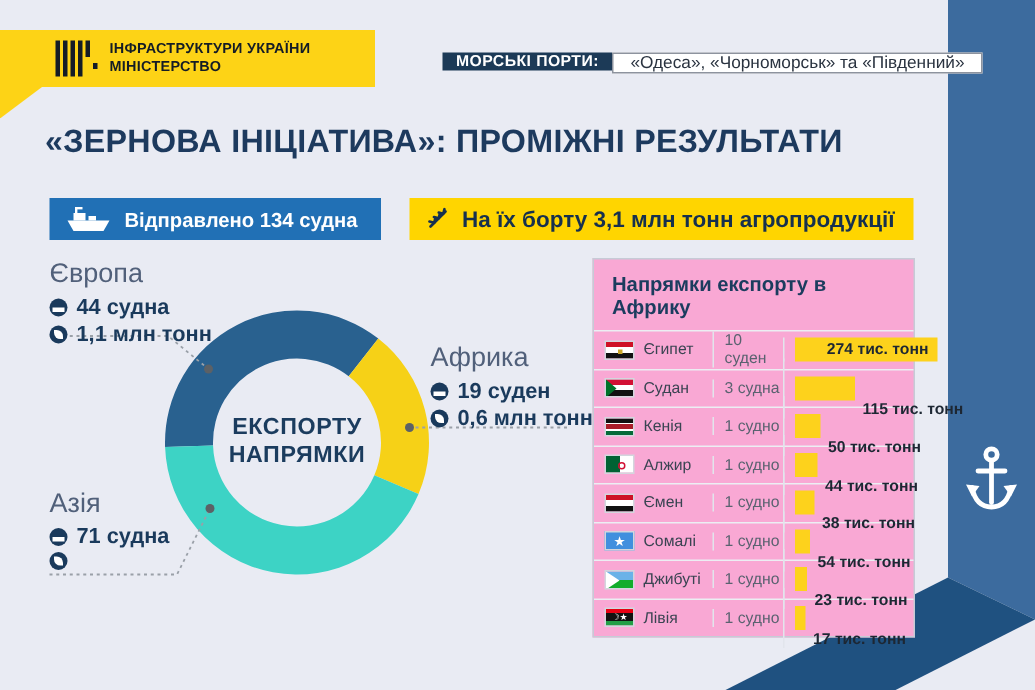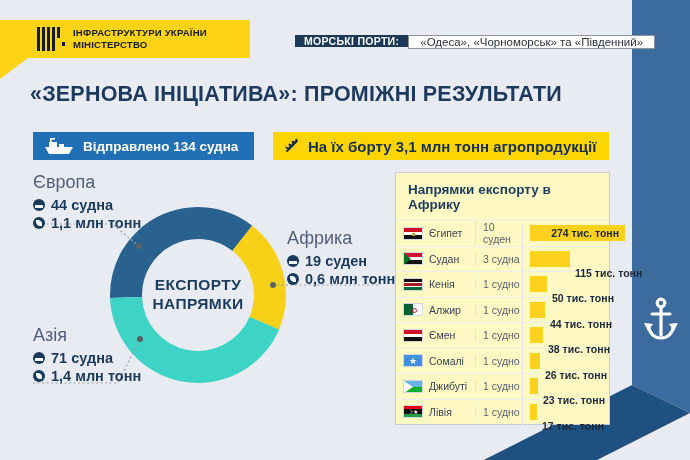--- a/index.html
+++ b/index.html
@@ -48,21 +48,21 @@
   .region{position:absolute;}
   .region-name{font-size:18px;color:#51607a;margin-bottom:4px;}
   .region-row{display:flex;align-items:center;gap:6px;margin-top:2px;
               font-size:14.5px;font-weight:bold;color:#1a3a5c;}
   .bullet{width:12px;height:12px;border-radius:50%;background:#1a3a5c;position:relative;flex:none;}
   .bullet.ship::after{content:"";position:absolute;left:2px;right:2px;bottom:3px;height:3px;background:#fff;}
   .bullet.grain::after{content:"";position:absolute;left:3px;top:3px;width:6px;height:6px;background:#fff;
                        border-radius:0 70% 0 70%;}
 
   
-  .card{position:absolute;left:395px;top:172px;width:215px;background:#fef9c3;border:1px solid #c6cbd6;box-sizing:border-box;}
+  .card{position:absolute;left:395px;top:172px;width:215px;background:#f9a8d4;border:1px solid #c6cbd6;box-sizing:border-box;}
   .card-title{font-size:13.5px;font-weight:bold;color:#1b3c5e;padding:9px 10px 8px 12px;}
   .row{display:flex;align-items:center;height:24.5px;border-top:1px solid #eceef3;padding:0 6px 0 7px;}
   .flag{width:20px;height:13px;flex:none;margin-right:6px;border:1px solid #d3d6dd;box-sizing:border-box;position:relative;overflow:hidden;}
   .c-name{width:46px;flex:none;font-size:10.5px;color:#3a4452;}
   .c-ships{width:47px;flex:none;font-size:10.5px;color:#5a6270;border-left:1px solid #e2e5ec;
            padding-left:7px;box-sizing:border-box;}
   .c-bar{flex:1;display:flex;align-items:center;border-left:1px solid #e2e5ec;padding-left:7px;position:relative;}
   .bar{height:16px;background:#fdd21c;flex:none;position:relative;}
   .bar-label{font-size:10.5px;font-weight:bold;color:#1d2733;margin-left:5px;white-space:nowrap;margin-top:28px;}
   .bar-label.inside{position:absolute;right:6px;top:50%;transform:translateY(-50%);margin:0;}
@@ -192,21 +192,20 @@
         </div>
       </div>
       <div class="region" style="left: 33px; top: 325px;">
         <div class="region-name">Азія</div>
      <div class="region-row">
           <span class="bullet ship"></span>
           <span>71 судна</span>
         </div>
      <div class="region-row">
           <span class="bullet grain"></span>
-          <span>1,4 млн тонн</span>
         </div>
       </div>
     </div>
 
   <div class="card">
     <div class="card-title">Напрямки експорту в Африку</div>
     <div id="africa-rows">
         <div class="row">
           <span class="flag egypt"></span>
      <span class="c-name">Єгипет</span>
@@ -253,21 +252,21 @@
        <span class="bar" style="width:13px;background:#fdd21c"></span>
        <span class="bar-label">38 тис. тонн</span>
      </span>
         </div>
         <div class="row">
           <span class="flag somalia">★</span>
      <span class="c-name">Сомалі</span>
      <span class="c-ships">1 судно</span>
      <span class="c-bar">
        <span class="bar" style="width:10px;background:#fdd21c"></span>
-       <span class="bar-label">26 тис. тонн</span>
+       <span class="bar-label">54 тис. тонн</span>
      </span>
         </div>
         <div class="row">
           <span class="flag djibouti"></span>
      <span class="c-name">Джибуті</span>
      <span class="c-ships">1 судно</span>
      <span class="c-bar">
        <span class="bar" style="width:8px;background:#fdd21c"></span>
        <span class="bar-label">23 тис. тонн</span>
      </span>

